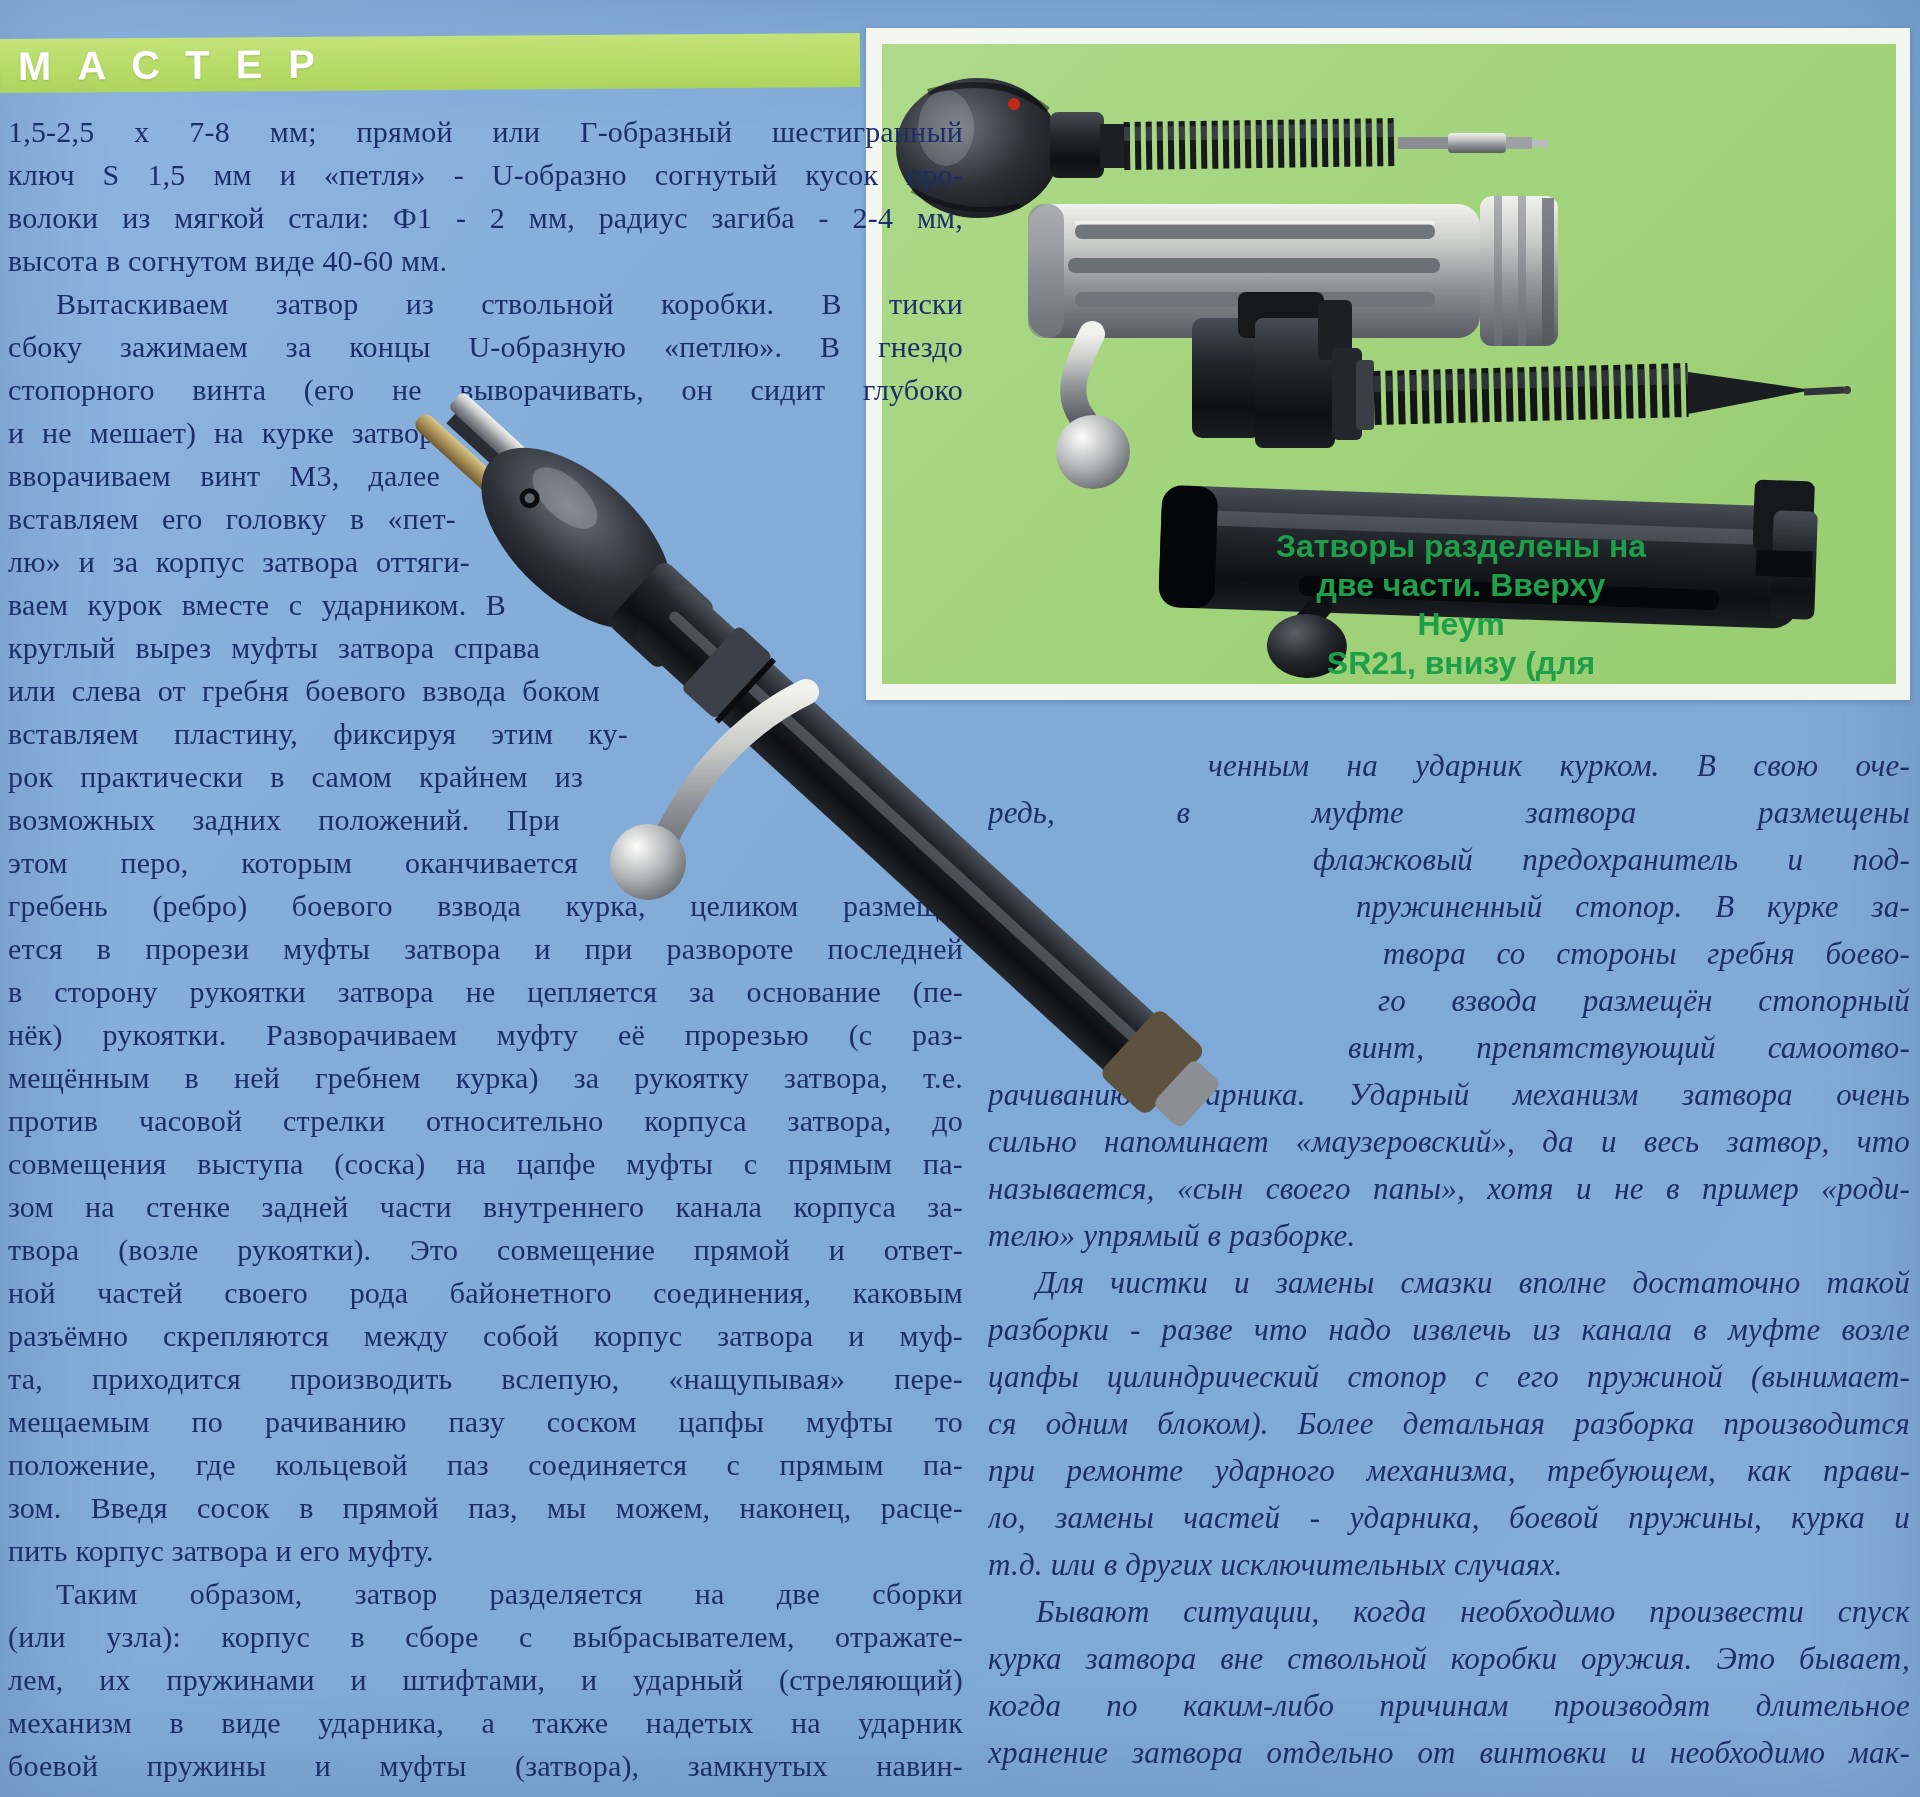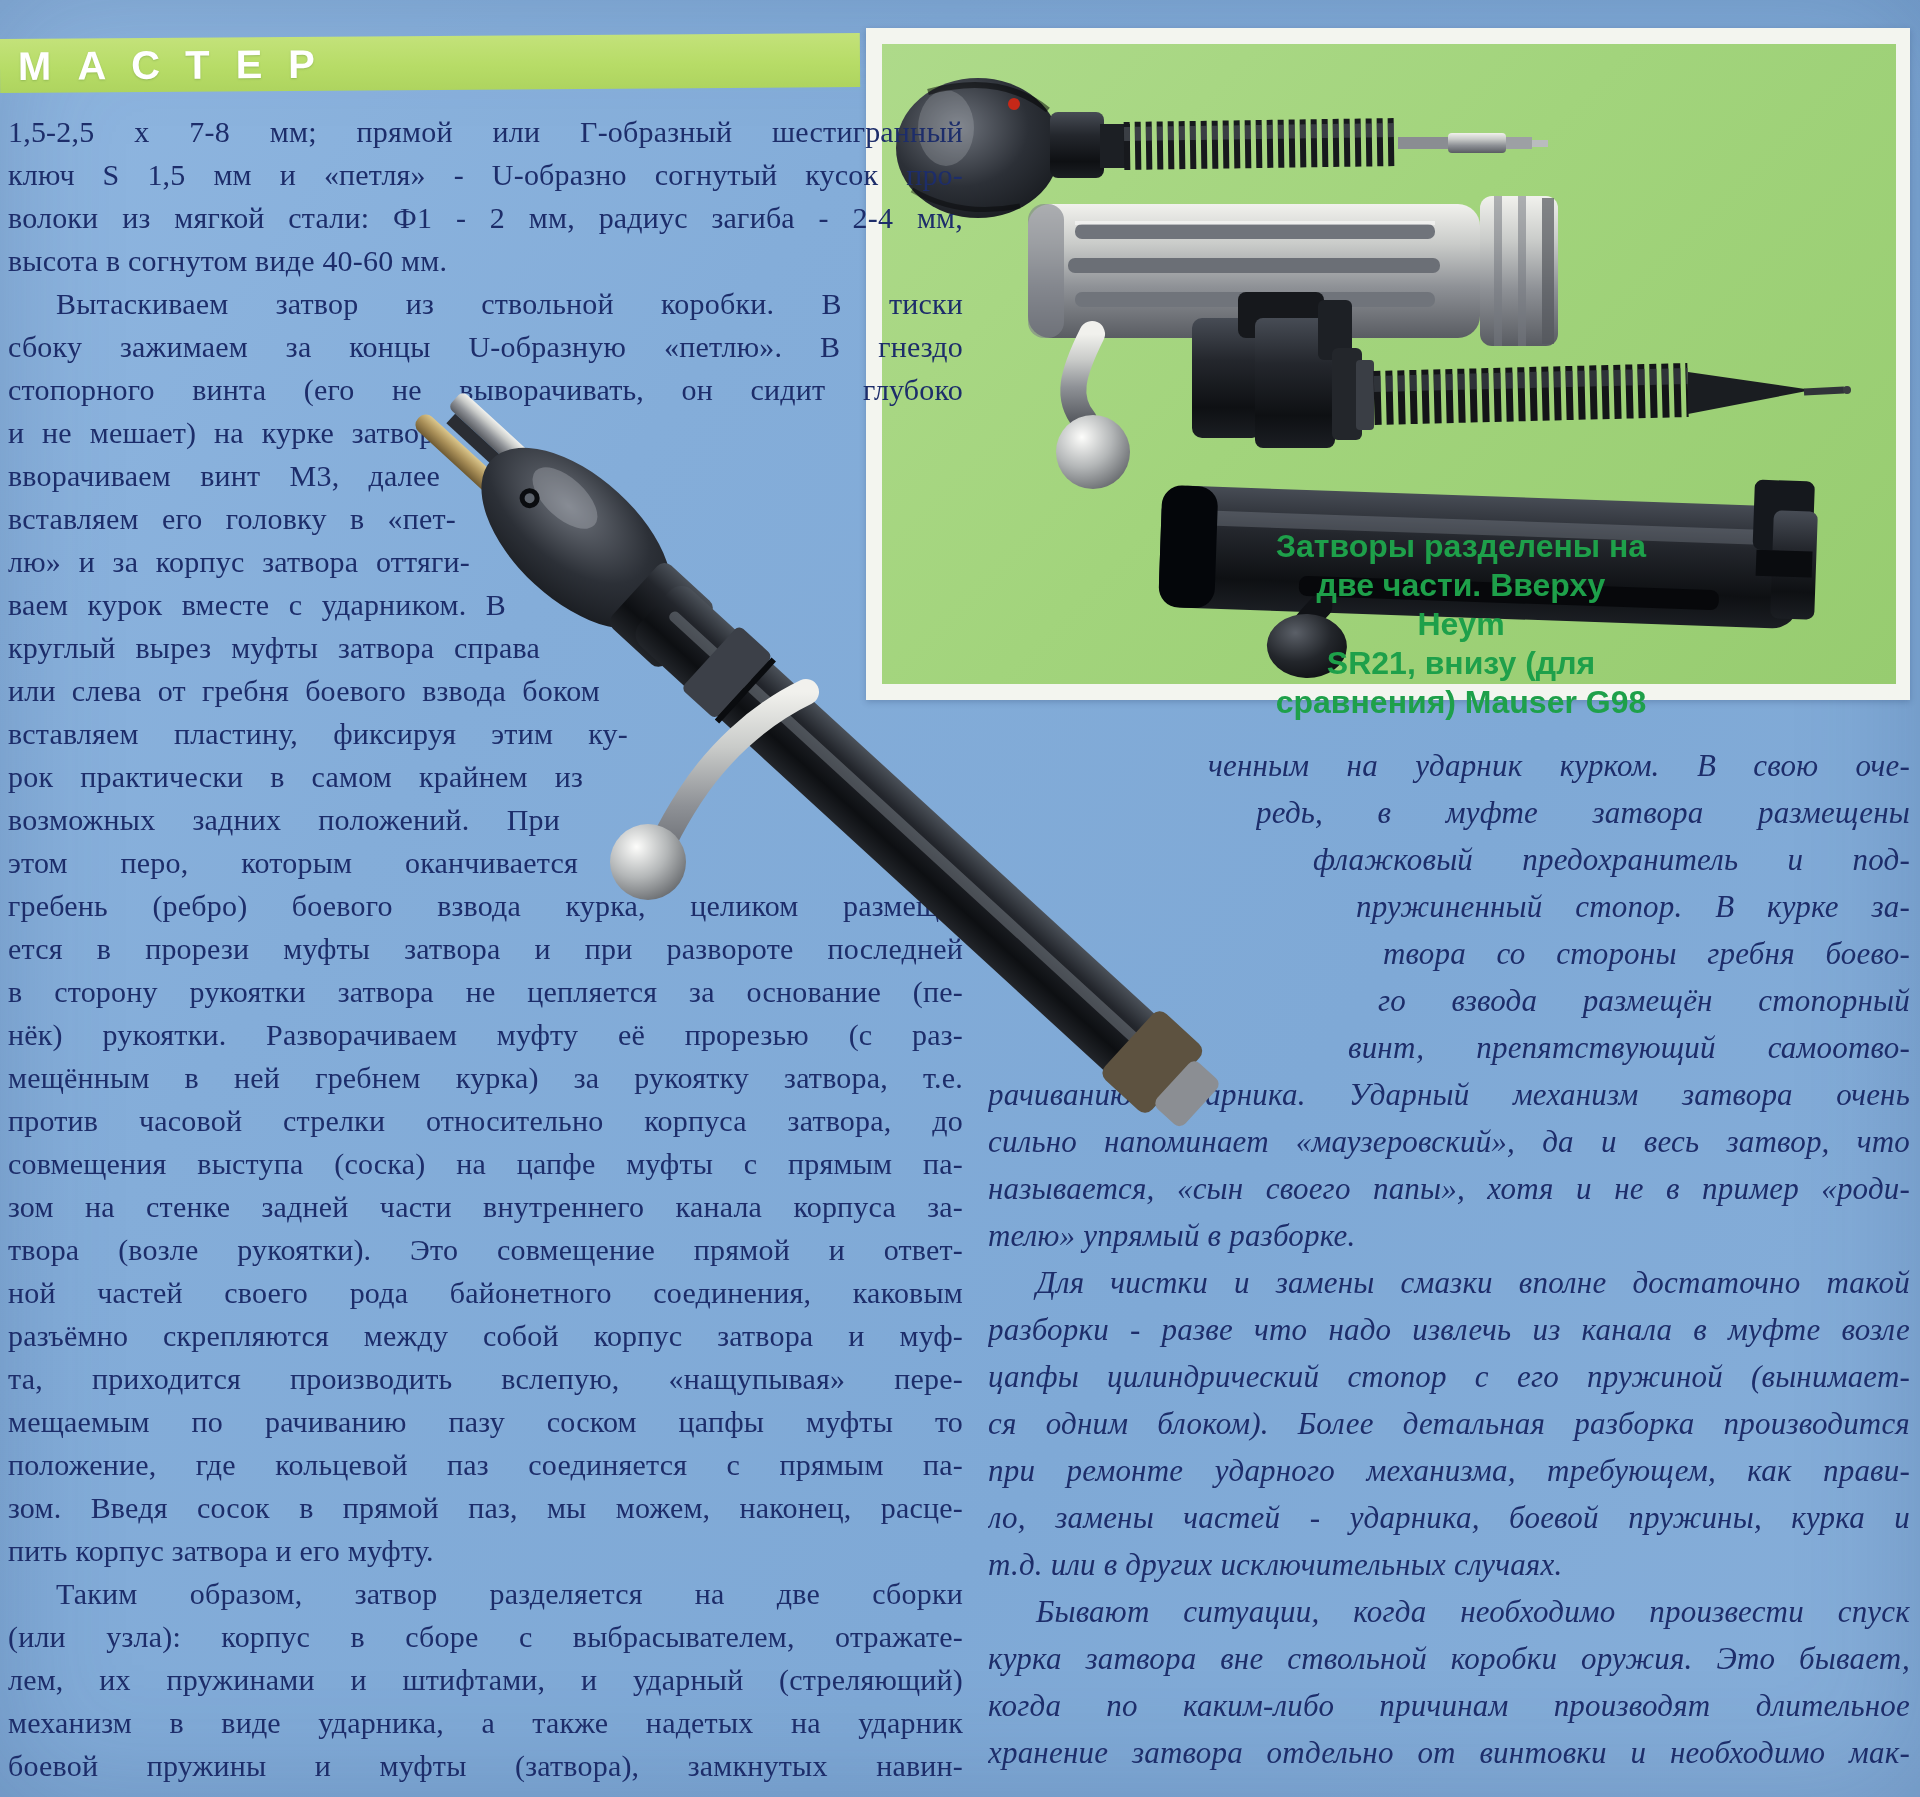--- a/index.html
+++ b/index.html
@@ -161,21 +161,20 @@
       <rect x="1756" y="540" width="56" height="26" fill="#0a0c0f"></rect>
       <path d="M 1322 612 C 1306 630, 1300 638, 1304 644" stroke="#101216" stroke-width="24" fill="none" stroke-linecap="round"></path>
       <ellipse cx="1310" cy="652" rx="40" ry="32" fill="url(#gBallDark)"></ellipse>
     </g>
   </svg>
 
   <div class="caption">
     <div>Затворы разделены на</div>
     <div>две части. Вверху Heym</div>
     <div>SR21, внизу (для</div>
-    <div>сравнения) Mauser G98</div>
   </div>
 
   <svg class="bolt-photo" width="920" height="840" viewBox="380 330 920 840">
     <defs>
       <linearGradient id="gDark2" x1="0" y1="0" x2="0" y2="1">
         <stop offset="0" stop-color="#4b5159"></stop>
           <stop offset=".3" stop-color="#23262c"></stop>
         <stop offset=".7" stop-color="#0d0f12"></stop>
           <stop offset="1" stop-color="#22252a"></stop>
       </linearGradient>
@@ -237,21 +236,21 @@
     <div class="ln end">пить корпус затвора и его муфту.</div>
     <div class="ln ind">Таким образом, затвор разделяется на две сборки</div>
     <div class="ln">(или узла): корпус в сборе с выбрасывателем, отражате-</div>
     <div class="ln">лем, их пружинами и штифтами, и ударный (стреляющий)</div>
     <div class="ln">механизм в виде ударника, а также надетых на ударник</div>
     <div class="ln">боевой пружины и муфты (затвора), замкнутых навин-</div>
   </div>
 
   <div class="col" id="col-right">
     <div class="ln" style="margin-left:220px">ченным на ударник курком. В свою оче-</div>
-    <div class="ln" style="margin-left:268px">редь, в муфте затвора размещены</div>
+    <div class="ln" style="">редь, в муфте затвора размещены</div>
     <div class="ln" style="margin-left:325px">флажковый предохранитель и под-</div>
     <div class="ln" style="margin-left:368px">пружиненный стопор. В курке за-</div>
     <div class="ln" style="margin-left:395px">твора со стороны гребня боево-</div>
     <div class="ln" style="margin-left:390px">го взвода размещён стопорный</div>
     <div class="ln" style="margin-left:360px">винт, препятствующий самоотво-</div>
     <div class="ln">рачиванию ударника. Ударный механизм затвора очень</div>
     <div class="ln">сильно напоминает «маузеровский», да и весь затвор, что</div>
     <div class="ln">называется, «сын своего папы», хотя и не в пример «роди-</div>
     <div class="ln end">телю» упрямый в разборке.</div>
     <div class="ln ind">Для чистки и замены смазки вполне достаточно такой</div>

